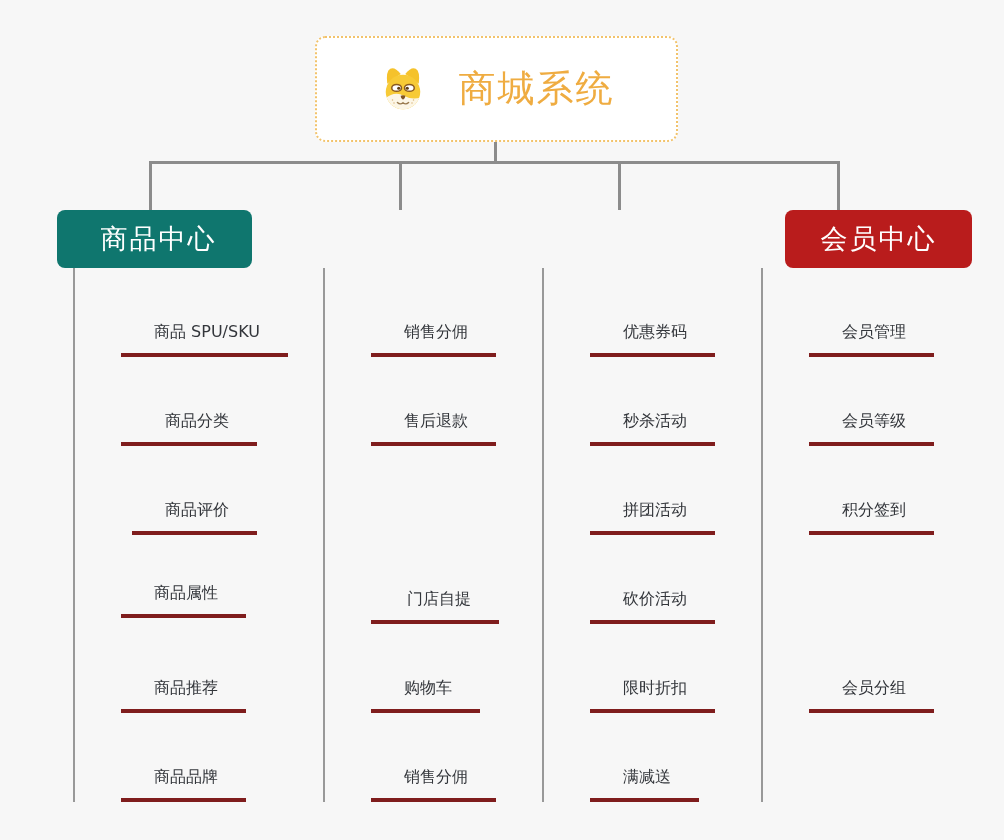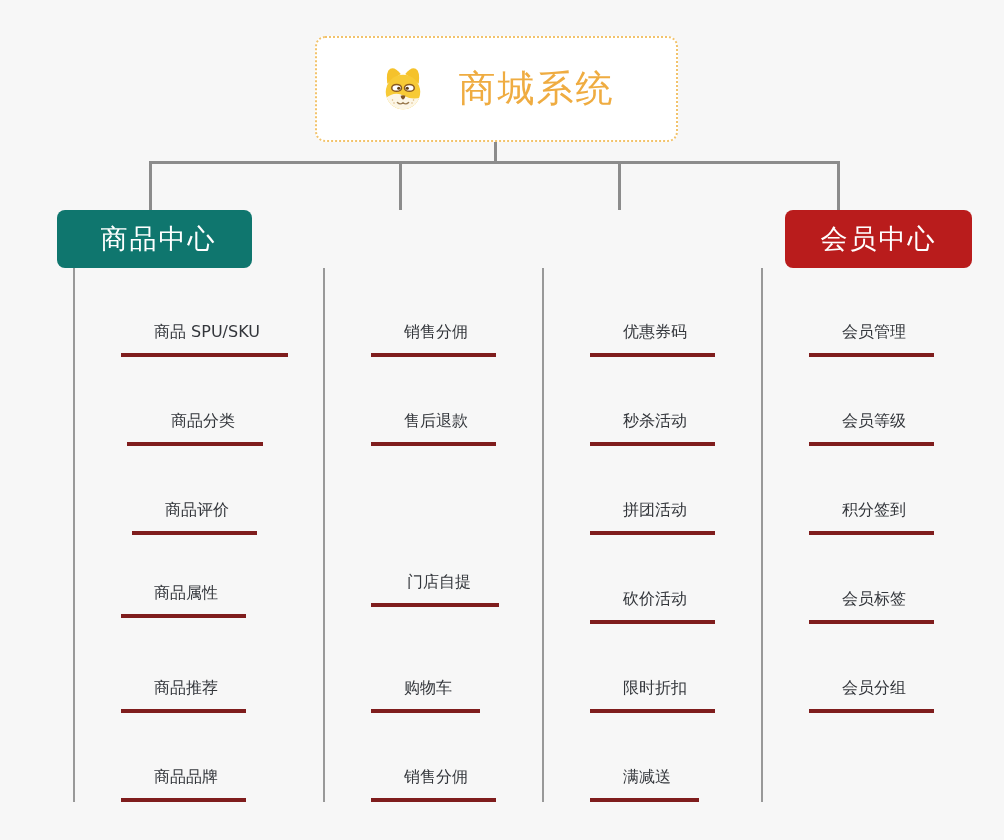--- a/index.html
+++ b/index.html
@@ -99,41 +99,40 @@
     <span class="root-title">商城系统</span>
   </div>
 
   <div class="line" style="left:494px; top:142px; width:3px; height:22px;"></div>
   <div class="line" style="left:149px; top:161px; width:691px; height:3px;"></div>
 
 <div class="line" style="left: 149px; top: 161px; width: 3px; height: 49px;"></div>
     <div class="branch-header" style="left: 57px; background: #0f766e; padding-left: 8px;">商品中心</div>
     <div class="col-line" style="left: 73px; top: 268px; height: 534px;"></div>
     <div class="leaf-item" style="left: 73px; top: 319px;">商品 SPU/SKU</div>
-    <div class="leaf-item" style="left: 79px; top: 408px; padding-left: 44px;">商品分类</div>
+    <div class="leaf-item" style="left: 73px; top: 408px; padding-left: 44px;">商品分类</div>
     <div class="leaf-item" style="left: 84px; top: 497px;">商品评价</div>
     <div class="leaf-item" style="left: 73px; top: 580px;">商品属性</div>
     <div class="leaf-item" style="left: 73px; top: 675px;">商品推荐</div>
     <div class="leaf-item" style="left: 73px; top: 764px;">商品品牌</div>
     <div class="line" style="left: 399px; top: 161px; width: 3px; height: 49px;"></div>
     <div class="col-line" style="left: 323px; top: 268px; height: 534px;"></div>
     <div class="leaf-item" style="left: 323px; top: 319px;">销售分佣</div>
     <div class="leaf-item" style="left: 323px; top: 408px;">售后退款</div>
-    <div class="leaf-item" style="left: 323px; top: 569px; padding-left: 36px;">门店自提</div>
+    <div class="leaf-item" style="left: 323px; top: 586px; padding-left: 36px;">门店自提</div>
     <div class="leaf-item" style="left: 323px; top: 675px;">购物车</div>
     <div class="leaf-item" style="left: 323px; top: 764px;">销售分佣</div>
     <div class="line" style="left: 618px; top: 161px; width: 3px; height: 49px;"></div>
     <div class="col-line" style="left: 542px; top: 268px; height: 534px;"></div>
     <div class="leaf-item" style="left: 542px; top: 319px;">优惠券码</div>
     <div class="leaf-item" style="left: 542px; top: 408px;">秒杀活动</div>
     <div class="leaf-item" style="left: 542px; top: 497px;">拼团活动</div>
     <div class="leaf-item" style="left: 542px; top: 586px;">砍价活动</div>
     <div class="leaf-item" style="left: 542px; top: 675px;">限时折扣</div>
     <div class="leaf-item" style="left: 542px; top: 764px;">满减送</div>
     <div class="line" style="left: 837px; top: 161px; width: 3px; height: 49px;"></div>
     <div class="branch-header" style="left: 745px; background: #b91c1c; margin-left: 40px;">会员中心</div>
     <div class="col-line" style="left: 761px; top: 268px; height: 534px;"></div>
     <div class="leaf-item" style="left: 761px; top: 319px;">会员管理</div>
     <div class="leaf-item" style="left: 761px; top: 408px;">会员等级</div>
     <div class="leaf-item" style="left: 761px; top: 497px;">积分签到</div>
-    <div class="leaf-item" style="left: 761px; top: 586px;">会员标签</div>
     <div class="leaf-item" style="left: 761px; top: 675px;">会员分组</div>
   </div>
 
 </body></html>

